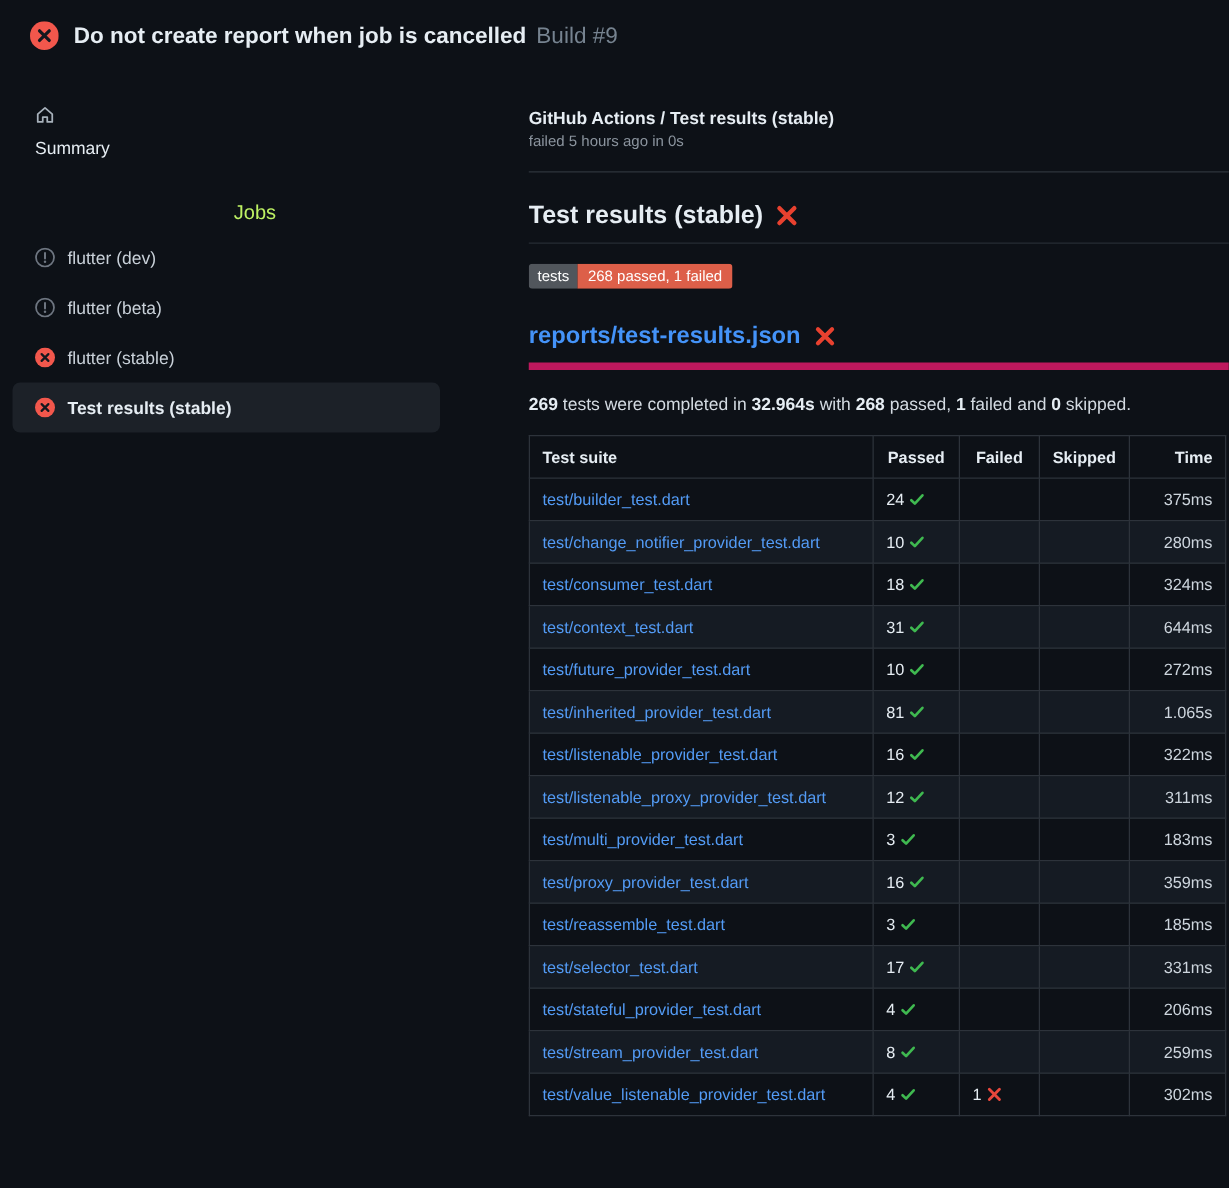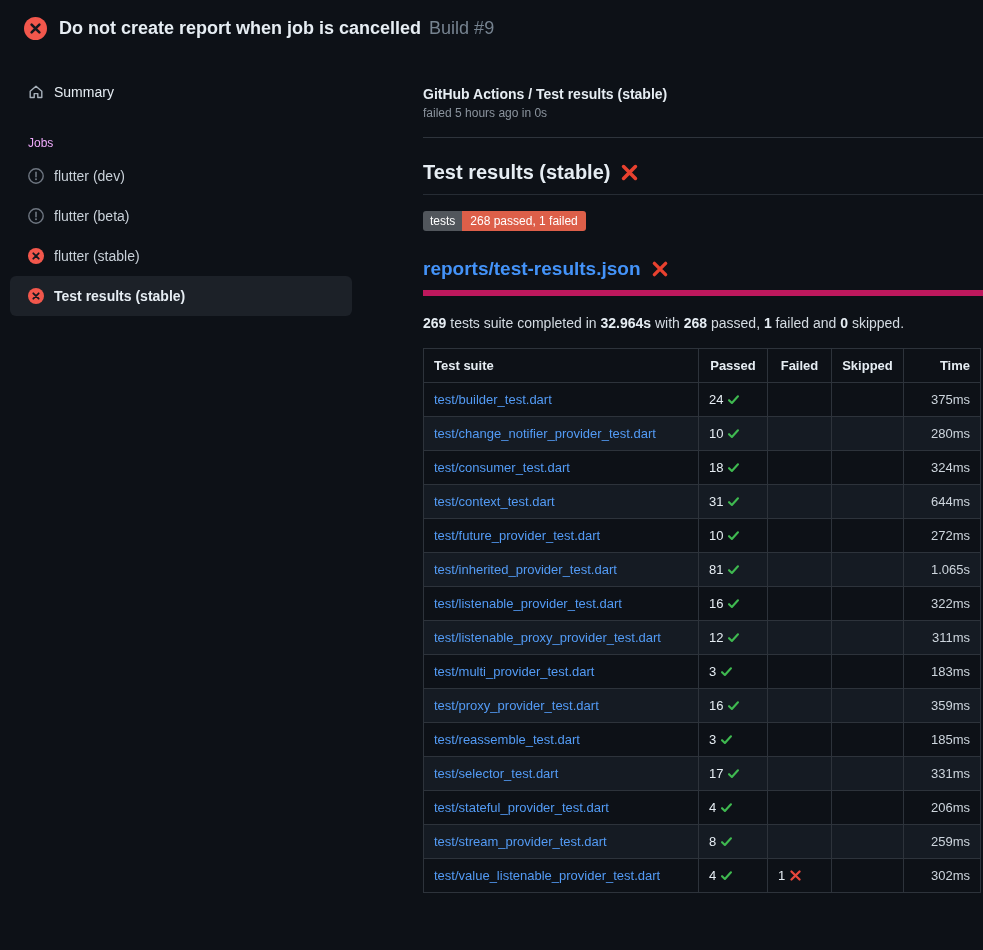--- a/index.html
+++ b/index.html
@@ -14,23 +14,23 @@
   
   .top-header { position:absolute; top:0; left:0; right:0; height:56px;
     display:flex; align-items:center; padding-left:24px; }
   .top-header .status-icon { width:23px; height:23px; flex:0 0 auto; }
   .top-header .title { margin-left:12px; font-size:18px; font-weight:bold; color:#e6edf3; }
   .top-header .build { margin-left:8px; font-size:18px; font-weight:normal; color:#768390; }
 
   
   .sidebar { position:absolute; top:56px; left:0; width:380px; }
   .summary-item { margin:20px 28px 0 10px; padding:8px 18px; display:flex;
-    gap:10px; border-radius:6px; cursor:pointer; }
+    gap:10px; border-radius:6px; cursor:pointer;flex-direction:column; }
   .summary-item .label { font-size:14px; color:#e6edf3; }
-  .jobs-heading { margin:28px 0 6px 28px; font-size:12px; color:#f0abfc; }
+  .jobs-heading { margin:28px 0 6px 28px; font-size:16px; color:#bef264;text-align:center; }
   .job-list { }
   .job-item { height:40px; margin:0 28px 0 10px; padding:0 18px; display:flex;
     align-items:center; gap:10px; border-radius:6px; cursor:pointer; }
   .job-item .label { font-size:14px; color:#c9d1d9; }
   .job-item.selected { background:#1c2128; }
   .job-item.selected .label { color:#e6edf3; font-weight:bold; }
   .sb-icon { width:16px; height:16px; flex:0 0 auto; display:inline-flex; }
 
   
   .main { position:absolute; top:56px; left:399px; width:584px;margin-left:24px; }
@@ -161,21 +161,21 @@
 
     <div class="report-heading">
       <a>reports/test-results.json</a>
       <span class="x-big">
         <svg viewBox="0 0 16 16" width="18" height="18">
           <path d="M3 3 L13 13 M13 3 L3 13" stroke="#e8412f" stroke-width="3" stroke-linecap="round"></path>
         </svg>
       </span>
     </div>
 
-    <div class="summary-line" id="summary-line"><b>269</b><span> tests suite completed in </span><b>32.964s</b><span> with </span><b>268</b><span> passed, </span><b>1</b><span> failed and </span><b>0</b><span> skipped.</span></div>
+    <div class="summary-line" id="summary-line"><b>269</b><span> tests were completed in </span><b>32.964s</b><span> with </span><b>268</b><span> passed, </span><b>1</b><span> failed and </span><b>0</b><span> skipped.</span></div>
 
     <table class="results">
       <colgroup>
         <col style="width:275px">
           <col style="width:69px">
           <col style="width:64px">
         <col style="width:72px">
           <col style="width:77px">
       </colgroup>
       <thead>

